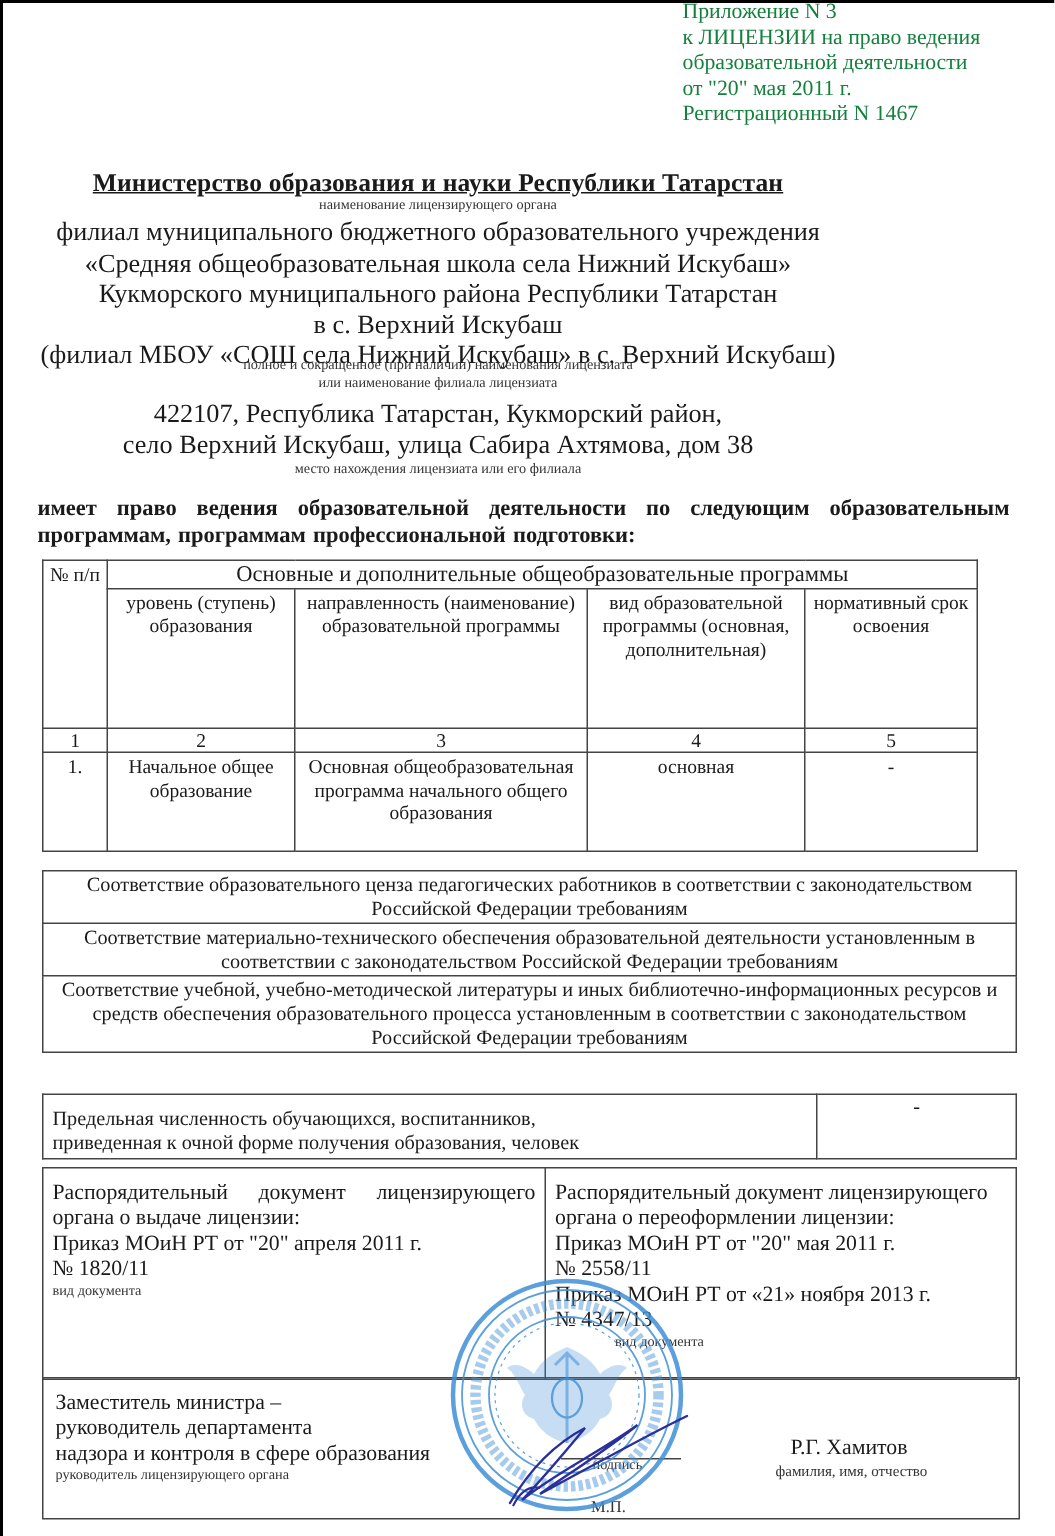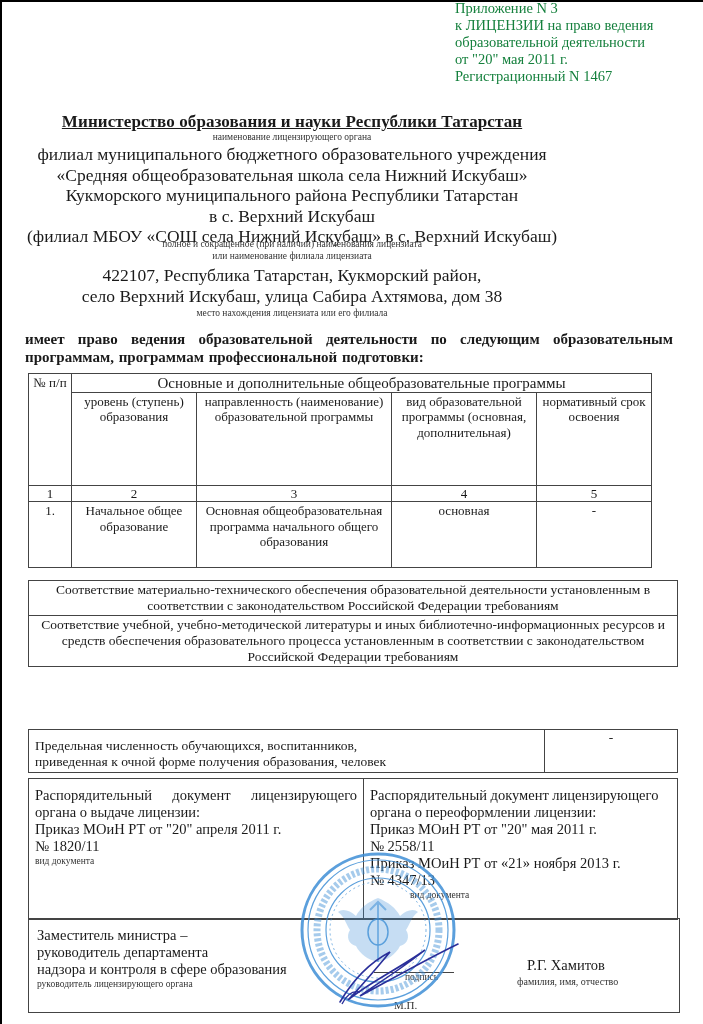--- a/index.html
+++ b/index.html
@@ -73,21 +73,21 @@
   .small-cap { font-size: 9.5px; color: #333; line-height: 13px; }
 
   .signature {
     position: absolute; left: 28px; top: 918px; width: 650px; height: 93px;
     border: 1px solid #444;
   }
   .sig-left {
     position: absolute; left: 8px; top: 8px; font-size: 14.5px; line-height: 17px;
   }
   .sig-line { position: absolute; left: 345px; top: 53px; width: 80px; border-top: 1px solid #444; }
-  .sig-podpis { position: absolute; left: 366px; top: 53px; font-size: 9.5px; color: #333; margin-left: 10px; }
+  .sig-podpis { position: absolute; left: 366px; top: 53px; font-size: 9.5px; color: #333; }
   .sig-mp { position: absolute; left: 365px; top: 80px; font-size: 11px; color: #333; }
   .sig-name { position: absolute; left: 498px; top: 38px; font-size: 14.5px; }
   .sig-name-cap { position: absolute; left: 488px; top: 57px; font-size: 10px; color: #333; }
 
   .stamp {
     position: absolute; left: 298px; top: 850px; width: 160px; height: 160px;
     opacity: 0.85; pointer-events: none;
   }
   .sign-stroke { position: absolute; left: 330px; top: 930px; width: 130px; height: 80px; pointer-events: none; }
 </style>
@@ -152,20 +152,23 @@
     <td>Начальное общее образование</td>
     <td>Основная общеобразовательная программа начального общего образования</td>
     <td>основная</td>
     <td>-</td>
   </tr>
 </tbody>
   </table>
 
 <table class="norms">
   <tbody>
+  <tr>
+        <td>Соответствие образовательного ценза педагогических работников в соответствии с законодательством Российской Федерации требованиям</td>
+      </tr>
   <tr>
         <td>Соответствие материально-технического обеспечения образовательной деятельности установленным в соответствии с законодательством Российской Федерации требованиям</td>
       </tr>
   <tr>
         <td>Соответствие учебной, учебно-методической литературы и иных библиотечно-информационных ресурсов и средств обеспечения образовательного процесса установленным в соответствии с законодательством Российской Федерации требованиям</td>
       </tr>
 </tbody>
   </table>
 
 <table class="limit">

